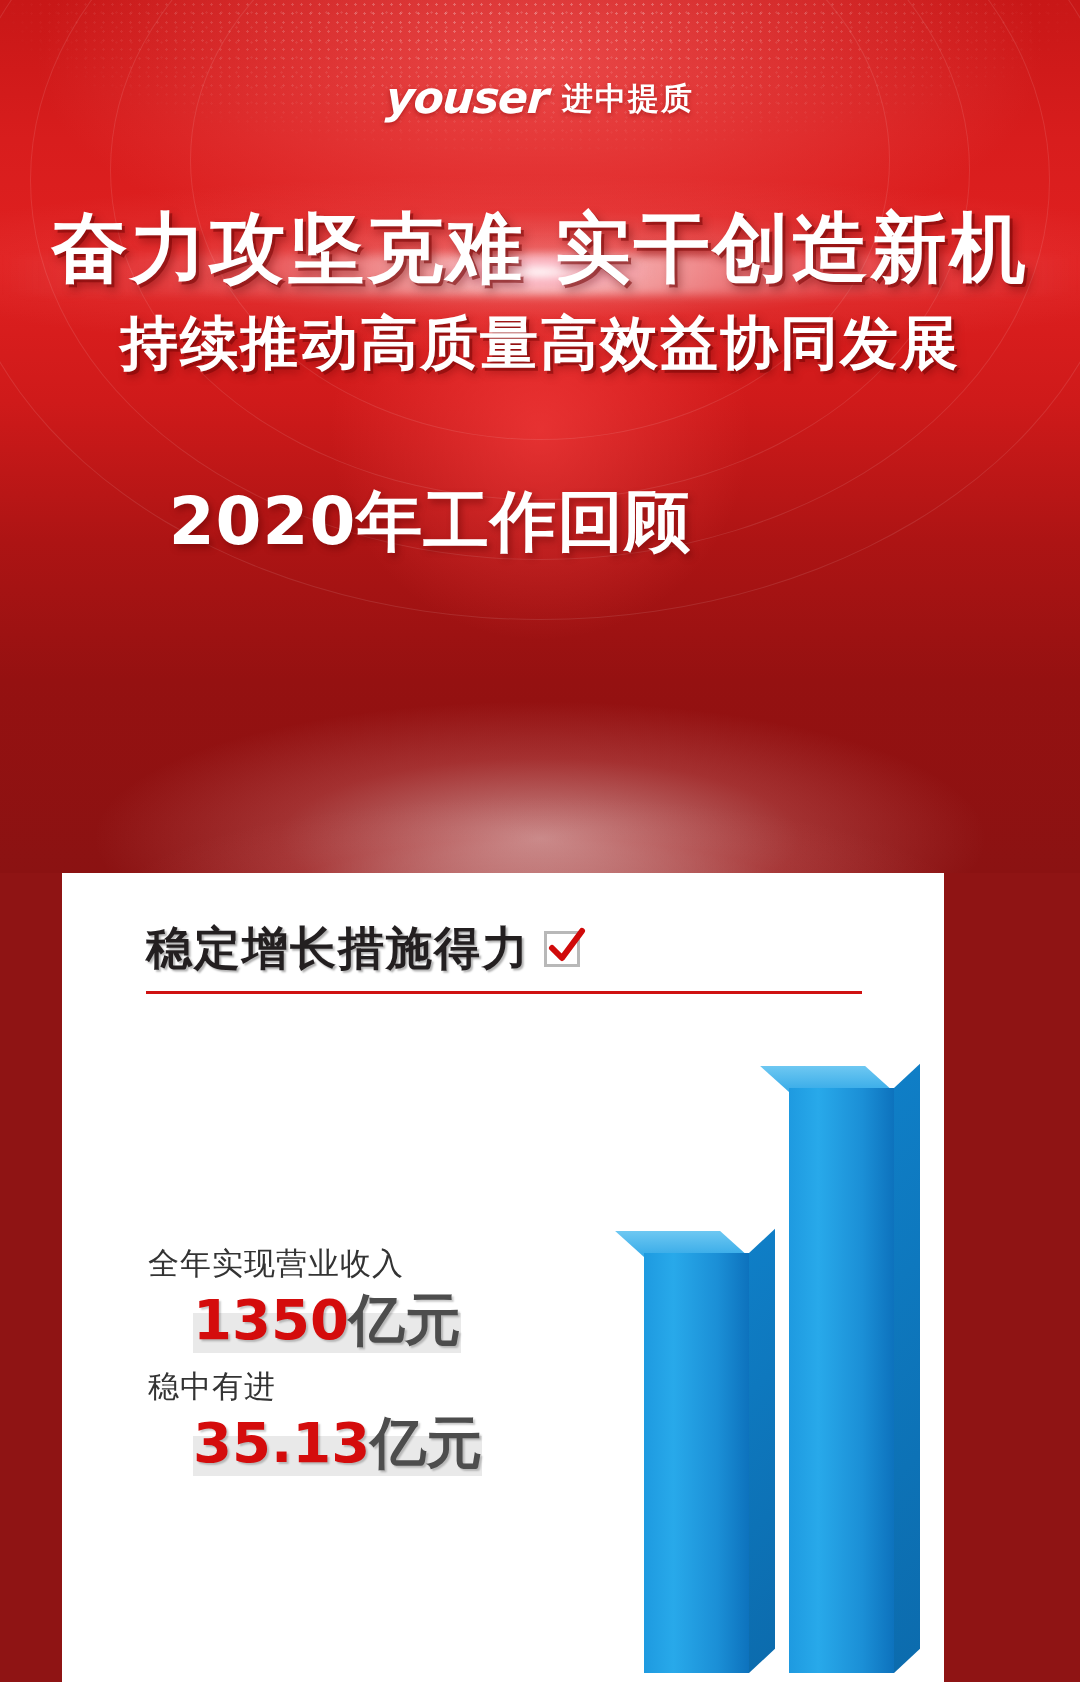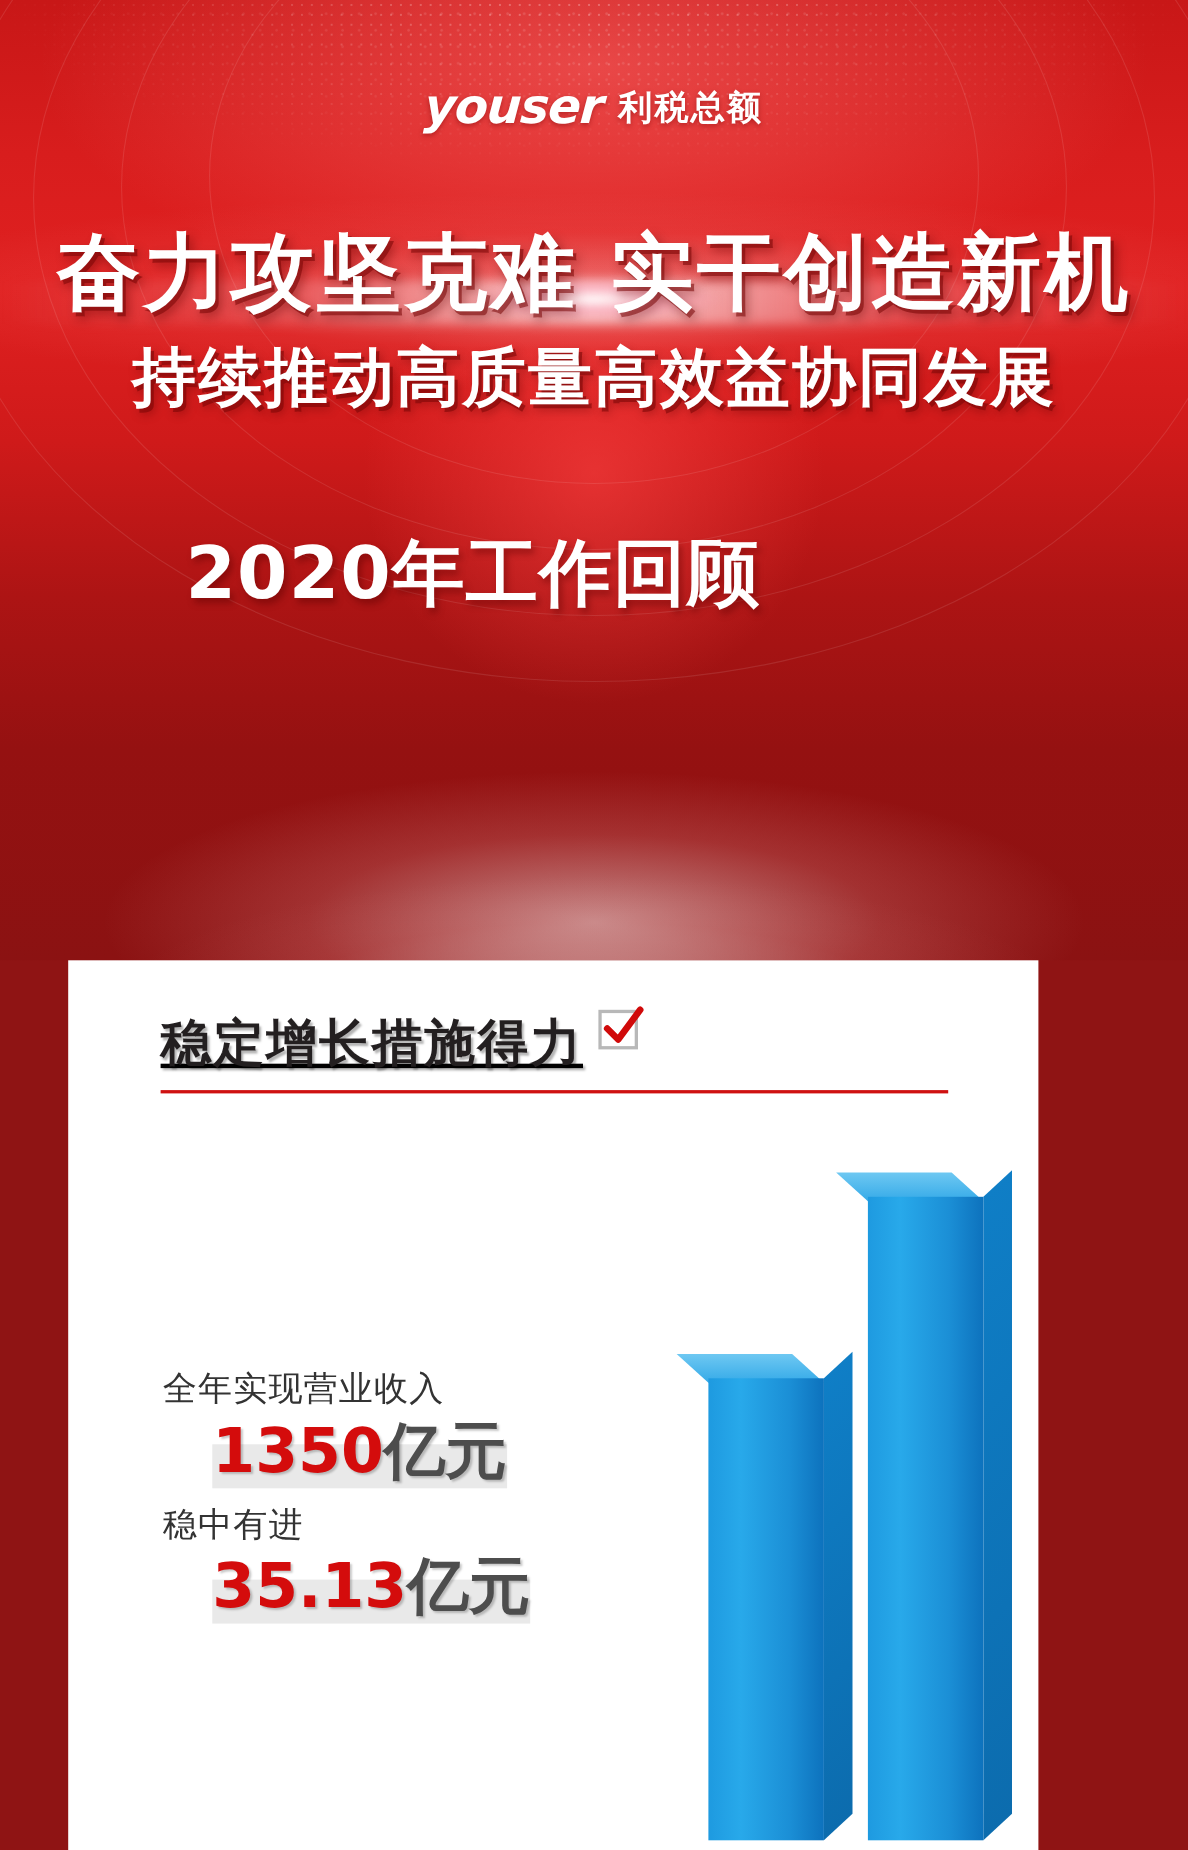--- a/index.html
+++ b/index.html
@@ -118,21 +118,21 @@
   }
 
   
   #card {
     position:absolute; left:62px; top:873px; width:882px; height:809px;
     background:#ffffff;
     overflow:hidden;
   }
   #card-header {
     position:absolute; left:84px; top:45px; width:716px; height:62px;
-    display:flex; gap:14px;text-decoration:underline;
+    display:flex; align-items:center; gap:14px;
   }
   #card-title {
     font-family:"DejaVu Serif", serif;
     font-weight:700; font-size:46px; letter-spacing:2px; color:#231f20;
     text-shadow:2px 2px 2px rgba(0,0,0,.30);
     white-space:nowrap;
   }
   #check-box {
     width:36px; height:36px;
     border:3px solid #b8b8b8;
@@ -207,21 +207,21 @@
     <div class="arc" style="width:1020px;height:760px;top:40px;"></div>
     <div class="arc" style="width:860px;height:660px;top:80px;"></div>
     <div class="arc" style="width:700px;height:560px;top:120px;"></div>
   </div>
   <div class="streak"></div>
   <div class="glowdot"></div>
   <div class="bottomglow"></div>
 
   <div id="logo">
     <span class="wordmark">youser</span>
-    <span class="cn">利税总额</span>
+    <span class="cn">进中提质</span>
   </div>
 
   <div id="subheadline">持续推动高质量高效益协同发展</div>
   <div id="headline">奋力攻坚克难 实干创造新机</div>
   <div id="section-title">2020年工作回顾</div>
 </div>
 
 <div id="card">
 
   <div id="card-header">

